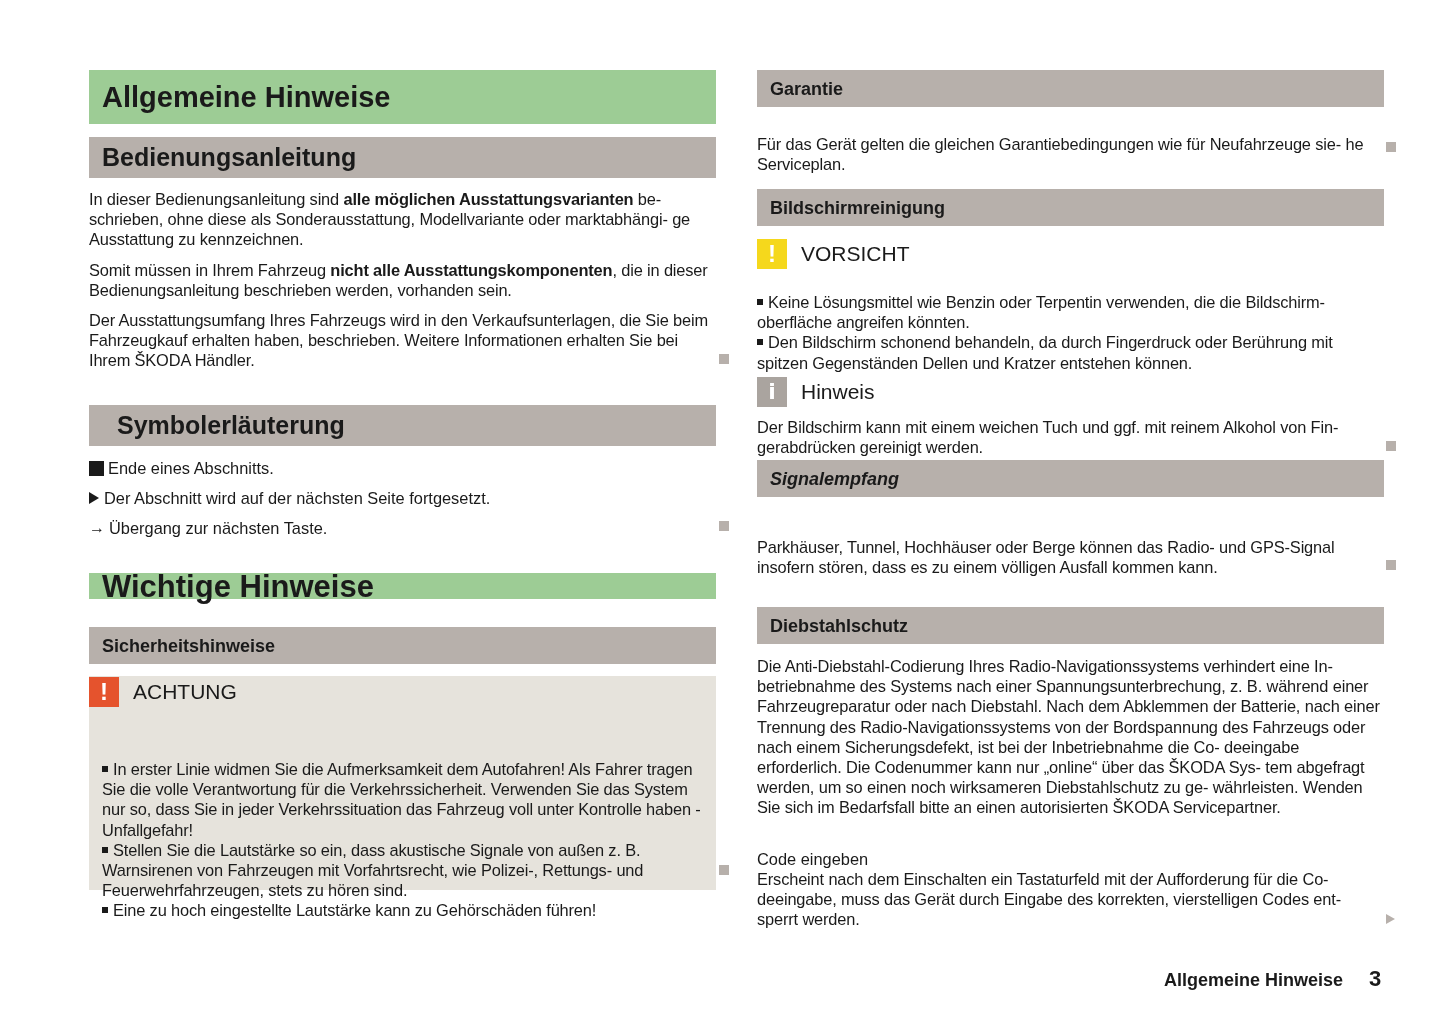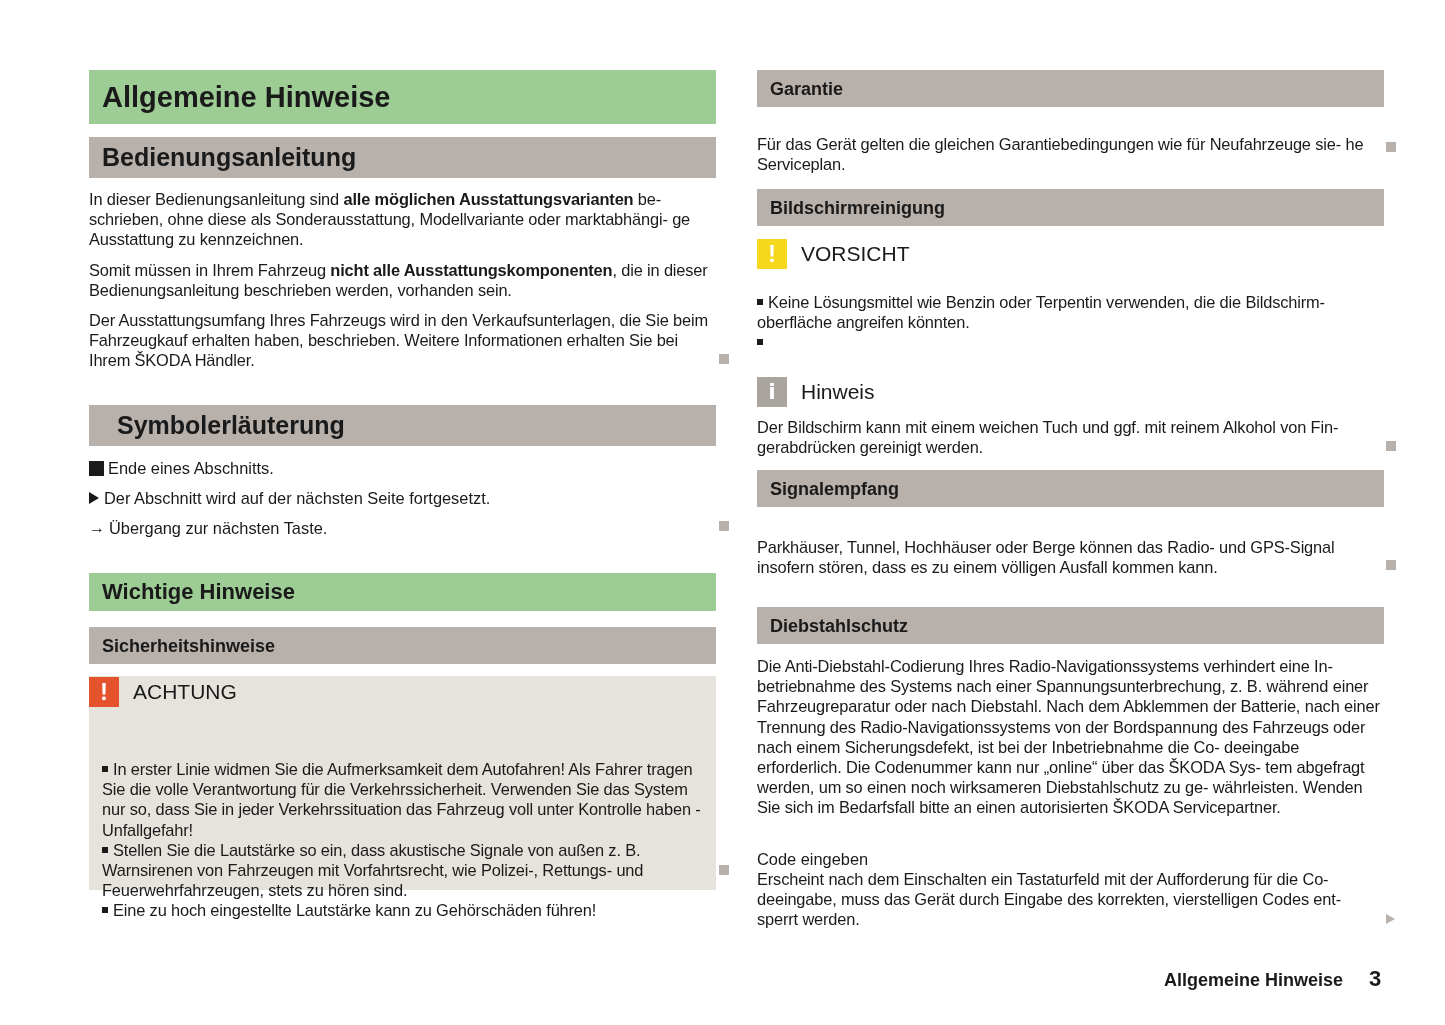--- a/index.html
+++ b/index.html
@@ -101,21 +101,21 @@
   <div class="sym-row" style="top:488px;">
     <span class="sym-tri"></span>
     <span>Der Abschnitt wird auf der nächsten Seite fortgesetzt.</span>
   </div>
   <div class="sym-row" style="top:518px;">
     <span class="sym-arrow">→</span>
     <span>Übergang zur nächsten Taste.</span>
   </div>
   <div class="end-mark" style="left:630px;top:521px;"></div>
 
-  <div class="h1" style="top:573px;height:38px;font-size:22px;">
+  <div class="h1" style="top:573px;height:26px;font-size:31px;">
     <span>Wichtige Hinweise</span>
   </div>
 
   <div class="h2 mid" style="top:627px;height:37px;">
     <span>Sicherheitshinweise</span>
   </div>
 
   <div class="warn-box" style="top:676px;height:214px;">
     <div class="warn-head" style="left:0;top:1px;">
       <div class="warn-icon red">!</div>
@@ -141,31 +141,31 @@
   <div class="h2 mid" style="top:189px;height:37px;">
     <span>Bildschirmreinigung</span>
   </div>
 
   <div class="warn-head" style="left:0;top:239px;">
     <div class="warn-icon yellow">!</div>
     <div class="warn-title">VORSICHT</div>
   </div>
   <div class="para" style="top:292px;">
     <div><span class="bullet"></span><span>Keine Lösungsmittel wie Benzin oder Terpentin verwenden, die die Bildschirm- oberfläche angreifen könnten.</span></div>
-    <div><span class="bullet"></span></div>
+    <div><span class="bullet"></span><span>Den Bildschirm schonend behandeln, da durch Fingerdruck oder Berührung mit spitzen Gegenständen Dellen und Kratzer entstehen können.</span></div>
   </div>
 
   <div class="warn-head" style="left:0;top:377px;">
     <div class="warn-icon grey">i</div>
     <div class="warn-title">Hinweis</div>
   </div>
   <div class="para" style="top:417px;">Der Bildschirm kann mit einem weichen Tuch und ggf. mit reinem Alkohol von Fin- gerabdrücken gereinigt werden.</div>
   <div class="end-mark" style="left:629px;top:441px;"></div>
 
-  <div class="h2 mid" style="top:470px;height:37px;">
+  <div class="h2 mid" style="top:460px;height:37px;font-style:italic;">
     <span>Signalempfang</span>
   </div>
   <div class="para" style="top:537px;">Parkhäuser, Tunnel, Hochhäuser oder Berge können das Radio- und GPS-Signal insofern stören, dass es zu einem völligen Ausfall kommen kann.</div>
   <div class="end-mark" style="left:629px;top:560px;"></div>
 
   <div class="h2 mid" style="top:607px;height:37px;">
     <span>Diebstahlschutz</span>
   </div>
   <div class="para" style="top:656px;">Die Anti-Diebstahl-Codierung Ihres Radio-Navigationssystems verhindert eine In- betriebnahme des Systems nach einer Spannungsunterbrechung, z. B. während einer Fahrzeugreparatur oder nach Diebstahl. Nach dem Abklemmen der Batterie, nach einer Trennung des Radio-Navigationssystems von der Bordspannung des Fahrzeugs oder nach einem Sicherungsdefekt, ist bei der Inbetriebnahme die Co- deeingabe erforderlich. Die Codenummer kann nur „online“ über das ŠKODA Sys- tem abgefragt werden, um so einen noch wirksameren Diebstahlschutz zu ge- währleisten. Wenden Sie sich im Bedarfsfall bitte an einen autorisierten ŠKODA Servicepartner.</div>
 

